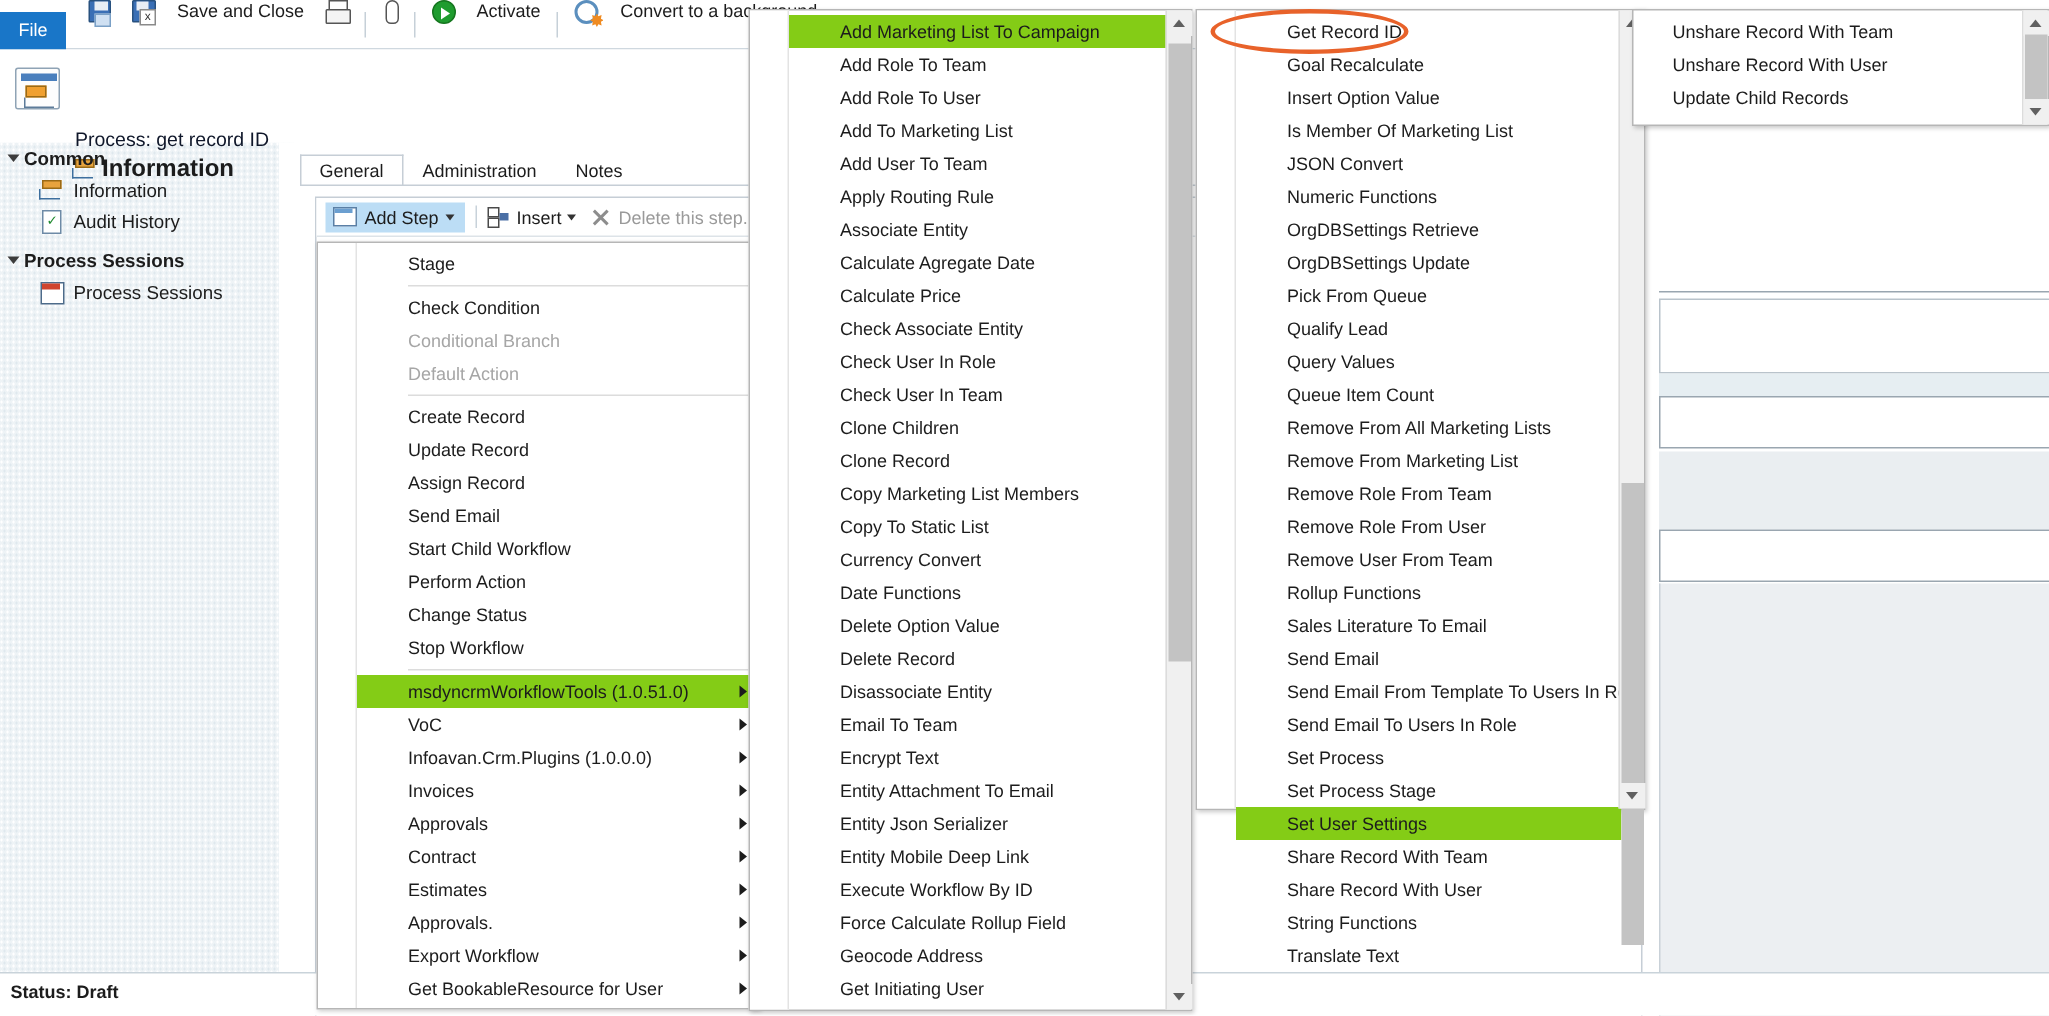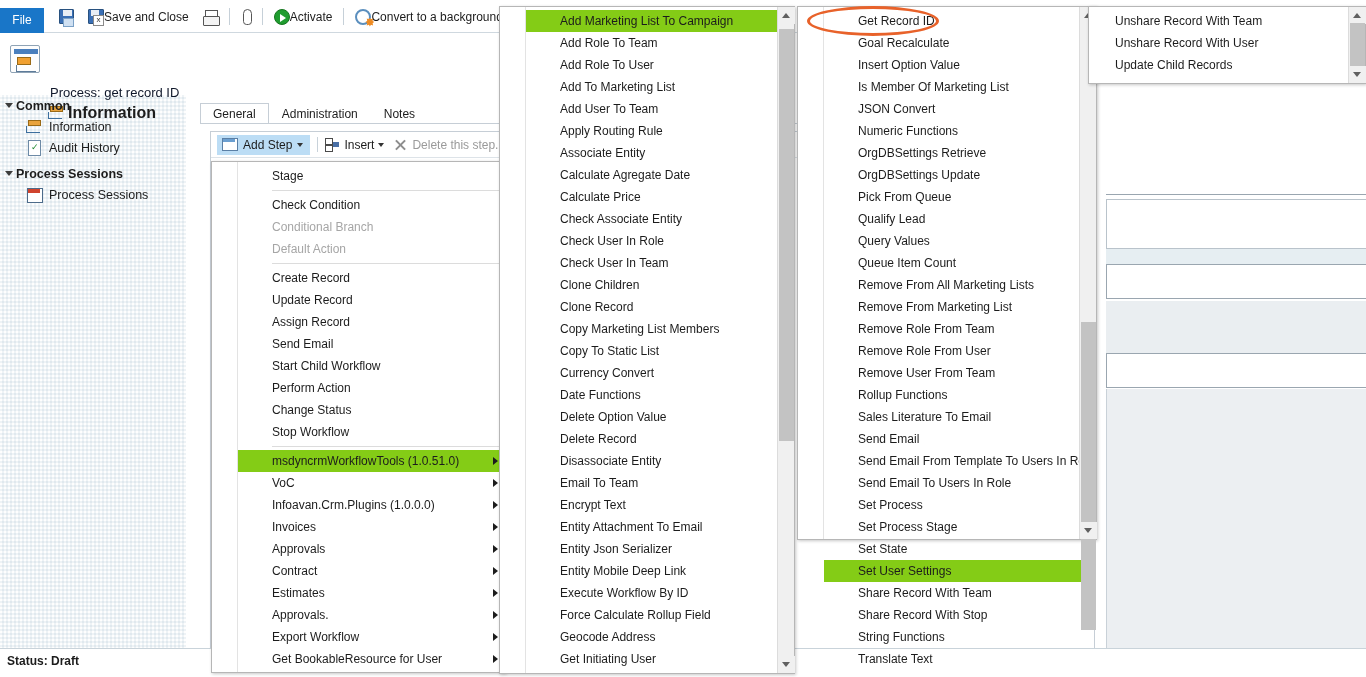--- a/index.html
+++ b/index.html
@@ -32,21 +32,21 @@
   .file-tab {
     position: absolute; left: 0; top: 8px; width: 44px; height: 25px;
     background: #1976c8; color: #ffffff;
     font-size: 12px; text-align: center; line-height: 25px;
   }
   .tb-items {
     position: absolute; left: 52px; top: 0; height: 33px;
     display: flex; align-items: center; gap: 0px;
   }
   .tb-btn {
-    display: flex; align-items: center; gap: 0;
+    display: flex; align-items: flex-start; gap: 14px;
     height: 33px; padding: 0 7px; white-space: nowrap;
     font-size: 12px; color: #1c1c1c;
   }
   .tb-sep { width: 1px; height: 17px; background: #c6d0d8; margin: 0 4px; }
 
   
   .ico { display:inline-block; position: relative; }
   .ico-save { width:15px; height:15px; background:#3a6fb5; border:1px solid #28517f; border-radius:1px; }
   .ico-save::before { content:""; position:absolute; left:3px; top:0px; width:9px; height:6px; background:#e9eef5; }
   .ico-save::after { content:""; position:absolute; left:3px; top:8px; width:9px; height:7px; background:#cfe0f2; border:1px solid #7aa0c6; }
@@ -393,24 +393,23 @@
         <div class="mi"><span>Remove Role From Team</span></div>
         <div class="mi"><span>Remove Role From User</span></div>
         <div class="mi"><span>Remove User From Team</span></div>
         <div class="mi"><span>Rollup Functions</span></div>
         <div class="mi"><span>Sales Literature To Email</span></div>
         <div class="mi"><span>Send Email</span></div>
         <div class="mi"><span>Send Email From Template To Users In Role</span></div>
         <div class="mi"><span>Send Email To Users In Role</span></div>
         <div class="mi"><span>Set Process</span></div>
         <div class="mi"><span>Set Process Stage</span></div>
-        <div class="mi"><span>Set State</span></div>
         <div class="mi hl"><span>Set User Settings</span></div>
         <div class="mi"><span>Share Record With Team</span></div>
-        <div class="mi"><span>Share Record With Stop</span></div>
+        <div class="mi"><span>Share Record With User</span></div>
         <div class="mi"><span>String Functions</span></div>
         <div class="mi"><span>Translate Text</span></div>
       </div>
     <div class="scroller">
       <div class="sc-arrow-up"></div>
       <div class="sc-thumb" style="top: 315px; height: 308px;"></div>
       <div class="sc-arrow-dn"></div>
     </div>
   </div>
 

